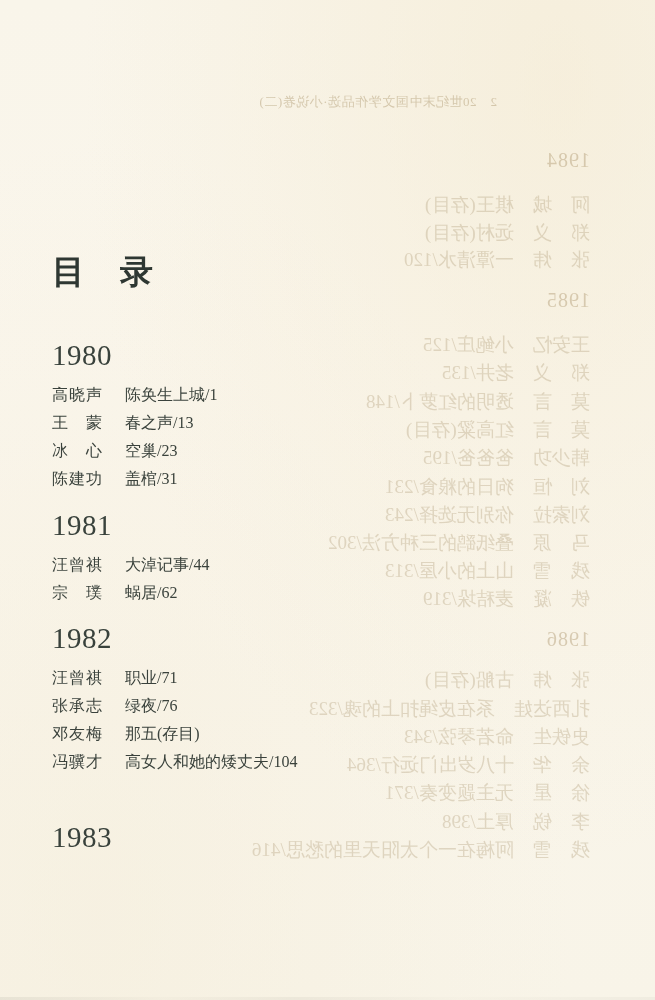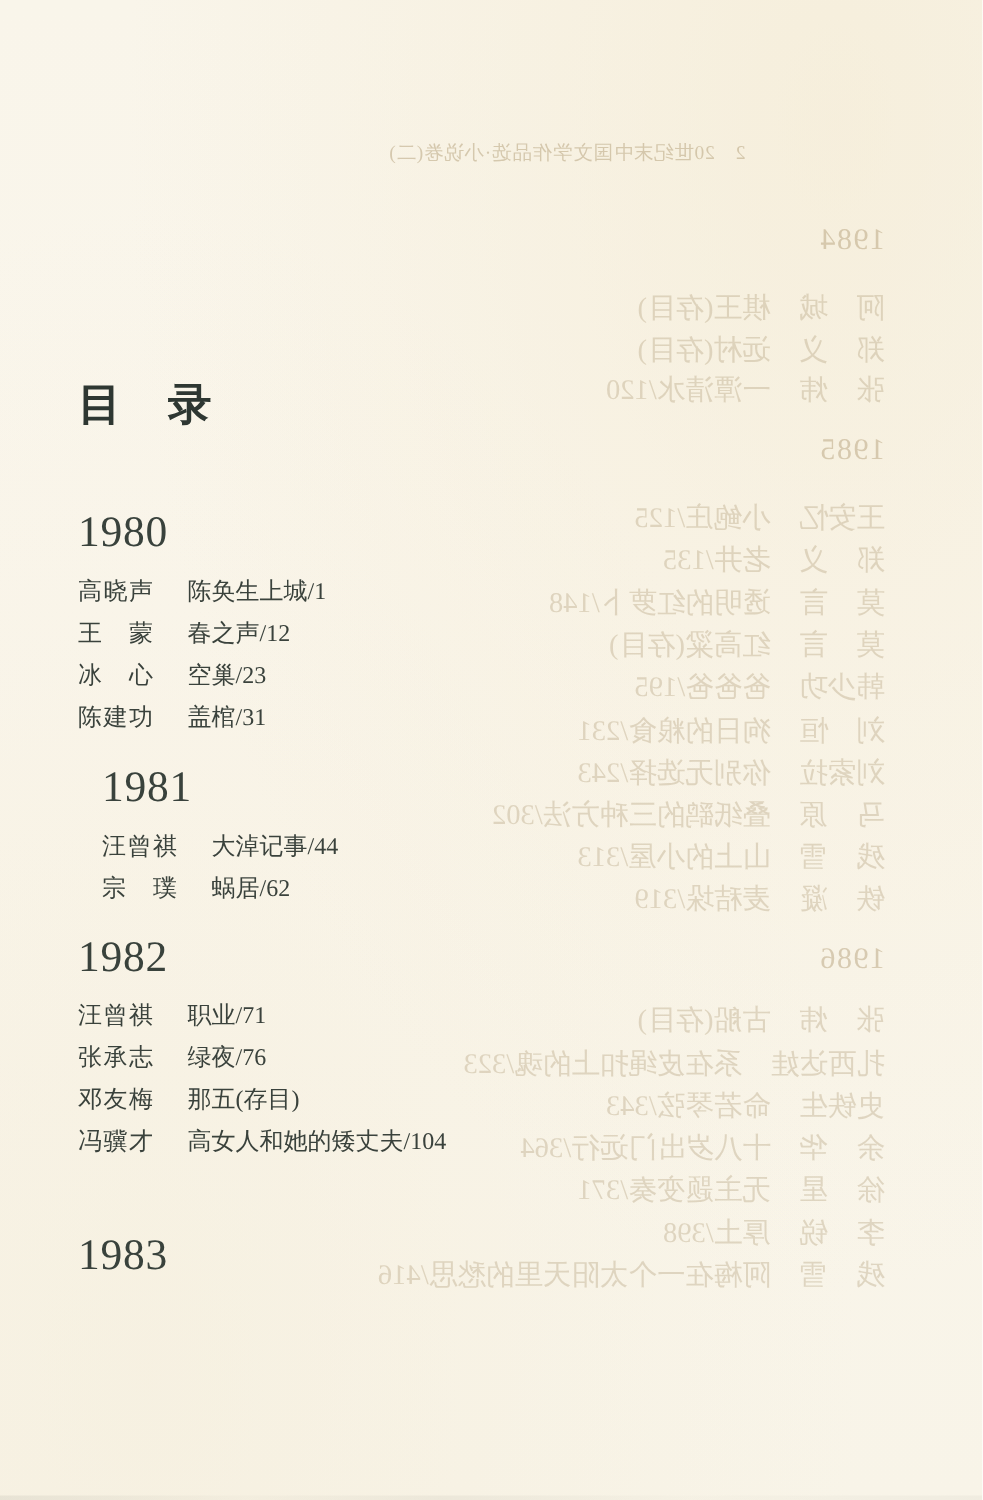--- a/index.html
+++ b/index.html
@@ -25,21 +25,21 @@
   .ghost-header{
     right:158px;top:93px;
     font-size:13px;letter-spacing:0.5px;
     color:rgba(176,154,116,0.48);
   }
   .ghost-year{right:65px;font-size:20px;letter-spacing:1px;color:rgba(176,154,116,0.46);}
   .ghost-line{right:65px;font-size:19px;color:rgba(182,163,128,0.38);}
   
   .page-title{
     position:absolute;left:52px;top:250px;margin:0;
-    font-size:29px;font-weight:bold;color:#2e3732;
+    font-size:33px;font-weight:bold;color:#2e3732;
     letter-spacing:1px;white-space:nowrap;
   }
   .section{position:absolute;left:52px;}
   .year{
     font-size:29px;color:#39423c;
     height:30px;line-height:30px;margin-bottom:11px;
     letter-spacing:0.5px;
   }
   .entry{height:28px;line-height:28px;font-size:16px;color:#3a423c;white-space:nowrap;}
   .entry .author{display:inline-block;width:65px;letter-spacing:1px;margin-right:8px;}
@@ -85,25 +85,25 @@
         <div class="ghost ghost-line" style="top: 837px;">残　雪　阿梅在一个太阳天里的愁思/416</div>
       </div>
   </div>
 
   <h1 class="page-title">目　录</h1>
 
   <div>
       <div class="section" style="top: 340px;">
         <div class="year">1980</div>
         <div class="entry"><span class="author">高晓声</span><span class="title">陈奂生上城/1</span></div>
-        <div class="entry"><span class="author">王　蒙</span><span class="title">春之声/12</span></div>
+        <div class="entry"><span class="author">王　蒙</span><span class="title">春之声/13</span></div>
         <div class="entry"><span class="author">冰　心</span><span class="title">空巢/23</span></div>
         <div class="entry"><span class="author">陈建功</span><span class="title">盖棺/31</span></div>
       </div>
-      <div class="section" style="top: 510px; margin-left: 16px;">
+      <div class="section" style="top: 510px;">
         <div class="year">1981</div>
         <div class="entry"><span class="author">汪曾祺</span><span class="title">大淖记事/44</span></div>
         <div class="entry"><span class="author">宗　璞</span><span class="title">蜗居/62</span></div>
       </div>
       <div class="section" style="top: 623px;">
         <div class="year">1982</div>
         <div class="entry"><span class="author">汪曾祺</span><span class="title">职业/71</span></div>
         <div class="entry"><span class="author">张承志</span><span class="title">绿夜/76</span></div>
         <div class="entry"><span class="author">邓友梅</span><span class="title">那五(存目)</span></div>
         <div class="entry"><span class="author">冯骥才</span><span class="title">高女人和她的矮丈夫/104</span></div>

